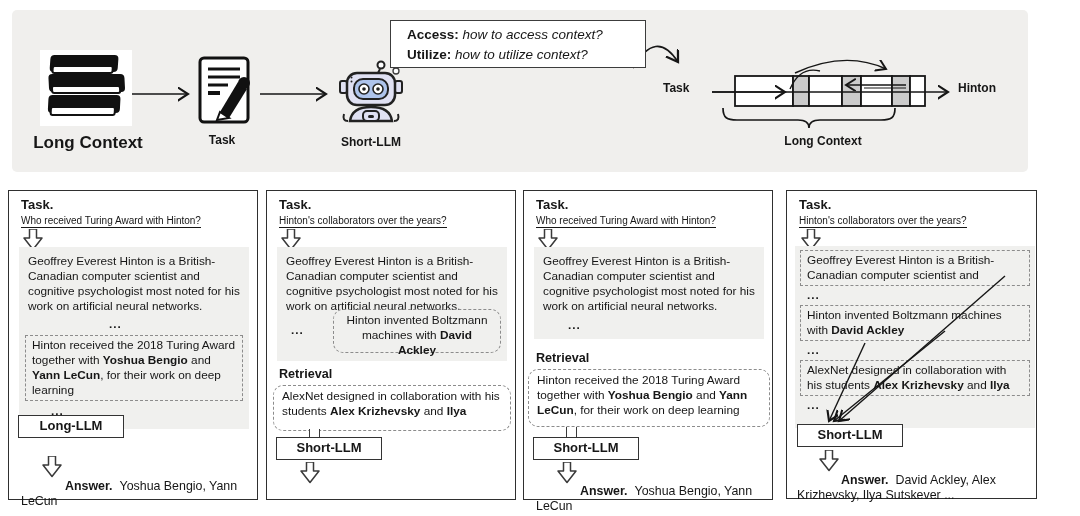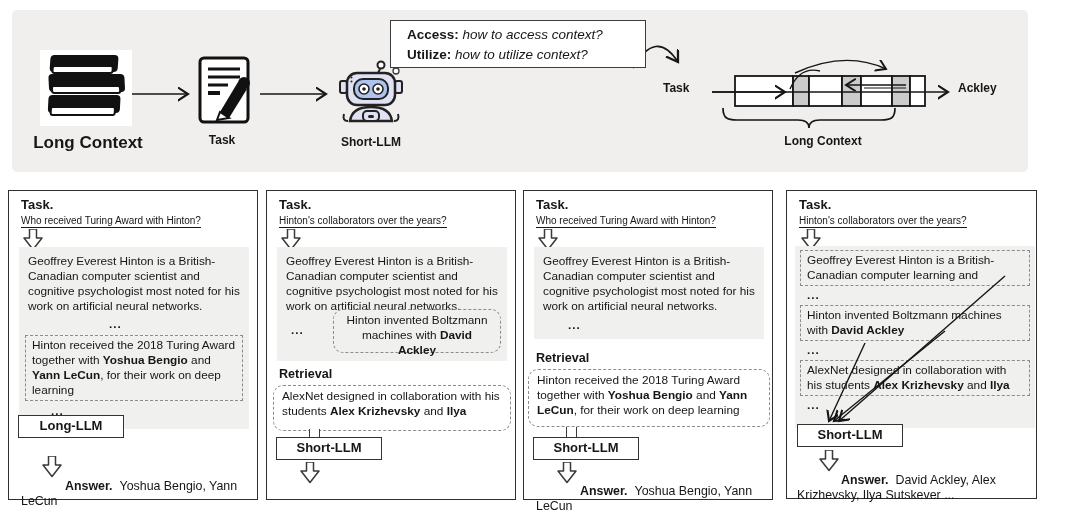--- a/index.html
+++ b/index.html
@@ -132,21 +132,21 @@
 
   <div class="bubble">
     <div><b>Access:</b><i> how to access context?</i></div>
     <div><b>Utilize:</b><i> how to utilize context?</i></div>
   </div>
 
   <div class="lbl" style="left:28px;top:133px;width:120px;font-size:17px">Long Context</div>
   <div class="lbl" style="left:192px;top:133px;width:60px">Task</div>
   <div class="lbl" style="left:326px;top:135px;width:90px">Short-LLM</div>
   <div class="lbl" style="left:663px;top:81px">Task</div>
-  <div class="lbl" style="left:958px;top:81px">Ackley</div>
+  <div class="lbl" style="left:958px;top:81px">Hinton</div>
   <div class="lbl" style="left:757px;top:134px;width:132px">Long Context</div>
 
   <div class="panel" style="left:8px">
     <div class="ptask">Task.</div>
     <div class="pq"><span class="u">Who received Turing Award with Hinton?</span></div>
     <svg class="harrow" style="left:14px;top:38px" viewBox="0 0 20 22">
       <polygon points="6.5,0 13.5,0 13.5,9 19,9 10,20.5 1,9 6.5,9" fill="#fff" stroke="#3a3a3a" stroke-width="1.5" stroke-linejoin="round"></polygon>
     </svg>
     <div class="graybox" style="top:56px;height:182px">
       <p class="bio">Geoffrey Everest Hinton is a British-Canadian computer scientist and cognitive psychologist most noted for his work on artificial neural networks.</p>
@@ -215,21 +215,21 @@
   </div>
 
   <div class="panel" style="left:786px;width:251px;height:309px">
     <div class="ptask">Task.</div>
     <div class="pq"><span class="u">Hinton's collaborators over the years?</span></div>
     <svg class="harrow" style="left:14px;top:38px" viewBox="0 0 20 22">
       <polygon points="6.5,0 13.5,0 13.5,9 19,9 10,20.5 1,9 6.5,9" fill="#fff" stroke="#3a3a3a" stroke-width="1.5" stroke-linejoin="round"></polygon>
     </svg>
     <div class="graybox" style="left:8px;top:55px;width:240px;height:174px;padding:4px 0">
       <div class="dashbox square" style="margin:0 5px;padding:2px 6px">
-        <span>Geoffrey Everest Hinton is a British-Canadian computer learning and</span>
+        <span>Geoffrey Everest Hinton is a British-Canadian computer scientist and</span>
       </div>
       <div class="dots" style="margin:2px 0 2px 12px">...</div>
       <div class="dashbox square" style="margin:0 5px;padding:2px 6px">
         <span>Hinton invented Boltzmann </span><span>machines with </span><b>David Ackley</b>
       </div>
       <div class="dots" style="margin:2px 0 2px 12px">...</div>
       <div class="dashbox square" style="margin:0 5px;padding:2px 6px">
         <span>AlexNet designed in collaboration with his students </span><b>Alex Krizhevsky</b><span> and </span><b>Ilya</b>
       </div>
       <div class="dots" style="margin:2px 0 0 12px">...</div>

